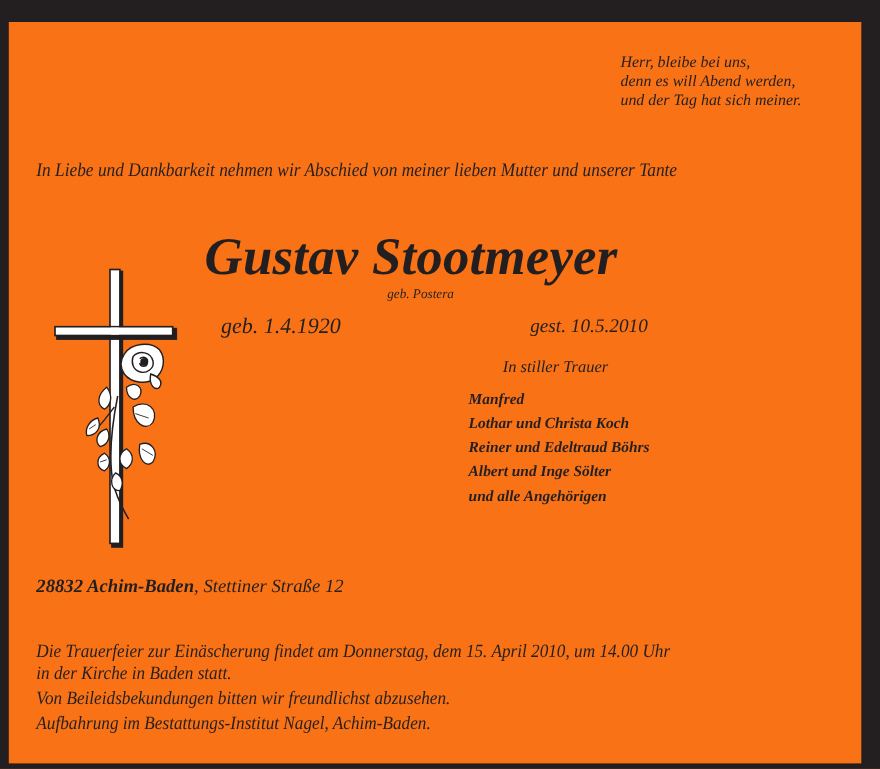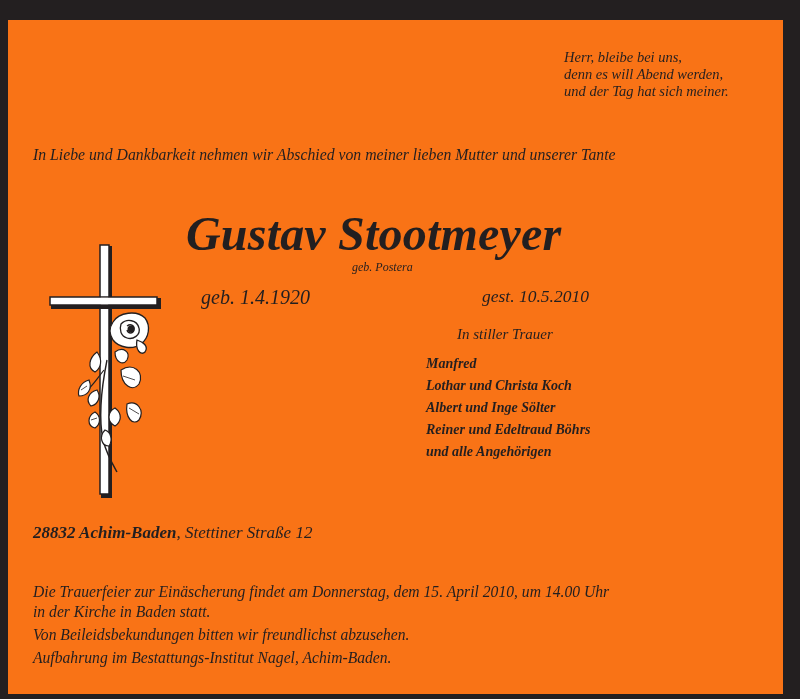--- a/index.html
+++ b/index.html
@@ -86,22 +86,22 @@
       <path d="M88 168 L 98 174"></path>
       <path d="M40 150 L 46 146"></path>
       <path d="M50 180 L 56 178"></path>
     </g>
   </svg>
 
   <div class="abs mourn">In stiller Trauer</div>
   <div class="abs family">
     <div>Manfred</div>
     <div>Lothar und Christa Koch</div>
+    <div>Reiner und Edeltraud Böhrs</div>
     <div>Albert und Inge Sölter</div>
-    <div>Reiner und Edeltraud Böhrs</div>
     <div>und alle Angehörigen</div>
   </div>
 
   <div class="abs address"><b>28832 Achim-Baden</b><span>,</span> <span>Stettiner Straße 12</span></div>
 
   <div class="abs notice">
     <div>Die Trauerfeier zur Einäscherung findet am Donnerstag, dem 15. April 2010, um 14.00 Uhr</div>
     <div>in der Kirche in Baden statt.</div>
     <div class="gap">Von Beileidsbekundungen bitten wir freundlichst abzusehen.</div>
     <div class="gap">Aufbahrung im Bestattungs-Institut Nagel, Achim-Baden.</div>

